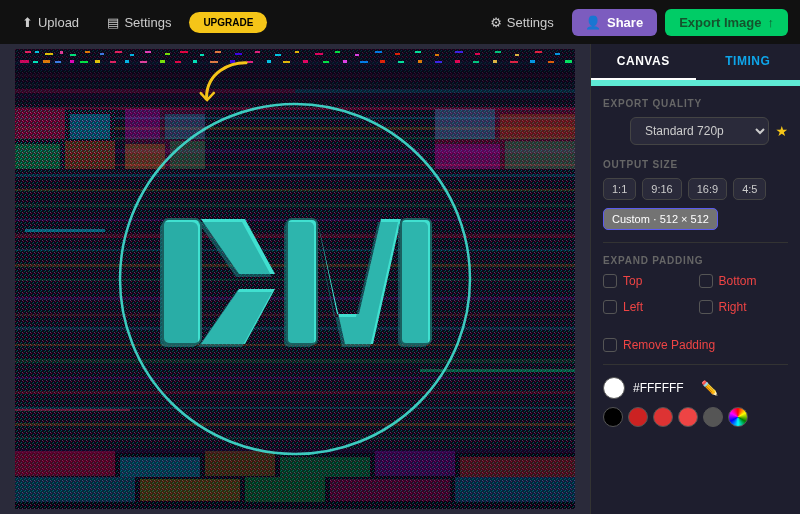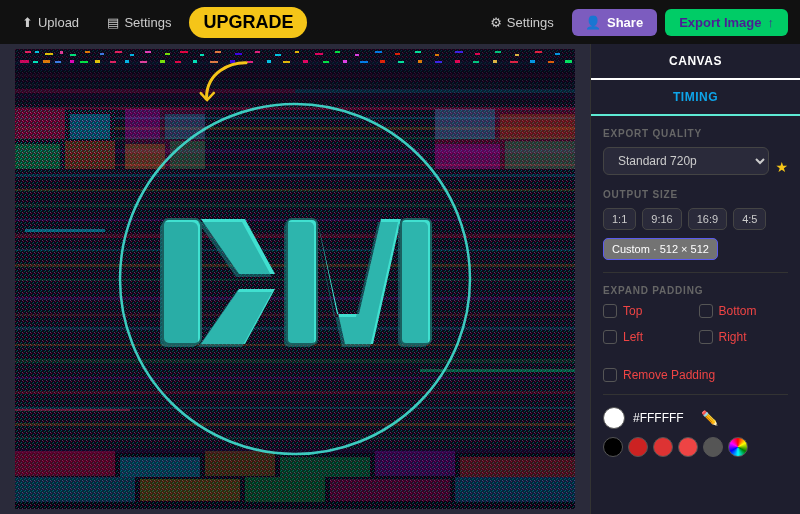--- a/index.html
+++ b/index.html
@@ -20,35 +20,35 @@
     .topbar-right { display: flex; align-items: center; gap: 8px; }
 
     .topbar-btn {
       display: flex; align-items: center; gap: 5px;
       color: #cccccc; font-size: 13px; cursor: pointer;
       padding: 5px 10px; border-radius: 6px;
       border: none; background: transparent;
     }
 
     .upgrade-btn {
-      background: #f5c518; color: #000; font-weight: 700; font-size: 18px;
+      background: #f5c518; color: #000; font-weight: 700; font-size: 10px;
       padding: 5px 14px; border-radius: 20px; border: none; cursor: pointer;
     }
     .settings-btn {
       display: flex; align-items: center; gap: 5px;
       color: #cccccc; font-size: 13px; cursor: pointer;
       padding: 5px 10px; border-radius: 6px; background: transparent; border: none;
     }
     .share-btn {
       background: #7c5cbf; color: #fff; font-size: 13px; font-weight: 600;
       padding: 6px 14px; border-radius: 6px; border: none; cursor: pointer;
       display: flex; align-items: center; gap: 5px;
     }
     .export-btn {
-      background: #00cc66; color: #4c1d95; font-size: 13px; font-weight: 700;
+      background: #00cc66; color: #14532d; font-size: 13px; font-weight: 700;
       padding: 6px 14px; border-radius: 6px; border: none; cursor: pointer;
       display: flex; align-items: center; gap: 6px;
     }
 
     
     .main-content {
       flex: 1;
       display: flex;
       overflow: hidden;
     }
@@ -111,43 +111,42 @@
       width: 210px;
       background: #1e1e2e;
       border-left: 1px solid #333;
       display: flex;
       flex-direction: column;
       flex-shrink: 0;
     }
 
     .panel-tabs {
       display: flex;
-      border-bottom: 2px solid #5eead4;
-      flex-direction: column;
+      border-bottom: 6px solid #5eead4;
     }
     .panel-tab {
       flex: 1; text-align: center;
       padding: 10px 0; font-size: 12px; font-weight: 600;
       color: #0ea5e9; cursor: pointer; text-transform: uppercase; letter-spacing: 0.5px;
     }
     .panel-tab.active {
       color: #fff;
       border-bottom: 2px solid #fff;
     }
 
     .panel-body { padding: 12px; overflow-y: auto; flex: 1; }
 
     .panel-section-label {
       font-size: 10px; font-weight: 600; color: #666;
       text-transform: uppercase; letter-spacing: 0.8px;
       margin-bottom: 8px;
     }
 
     .quality-row {
-      display: flex; align-items: flex-end; gap: 6px; margin-bottom: 14px;
+      display: flex; align-items: center; gap: 6px; margin-bottom: 14px; margin-left: 27px;
     }
     .quality-select {
       background: #2a2a3a; color: #ccc; border: 1px solid #444;
       border-radius: 6px; padding: 5px 10px; font-size: 12px; cursor: pointer;
       flex: 1;
     }
     .star-icon { color: #f5c518; font-size: 14px; }
 
     .size-row {
       display: flex; gap: 6px; flex-wrap: wrap; margin-bottom: 8px;

